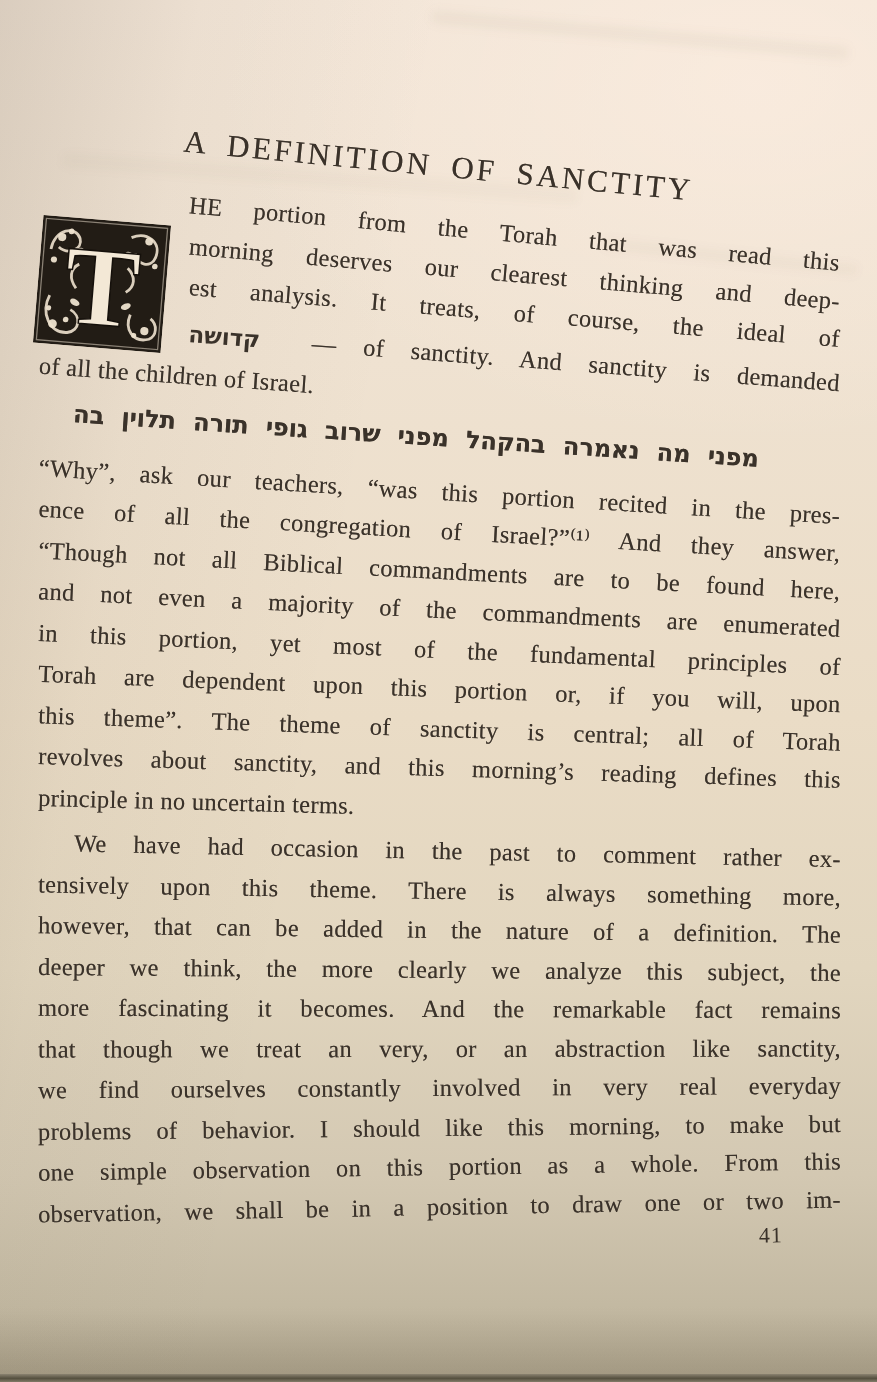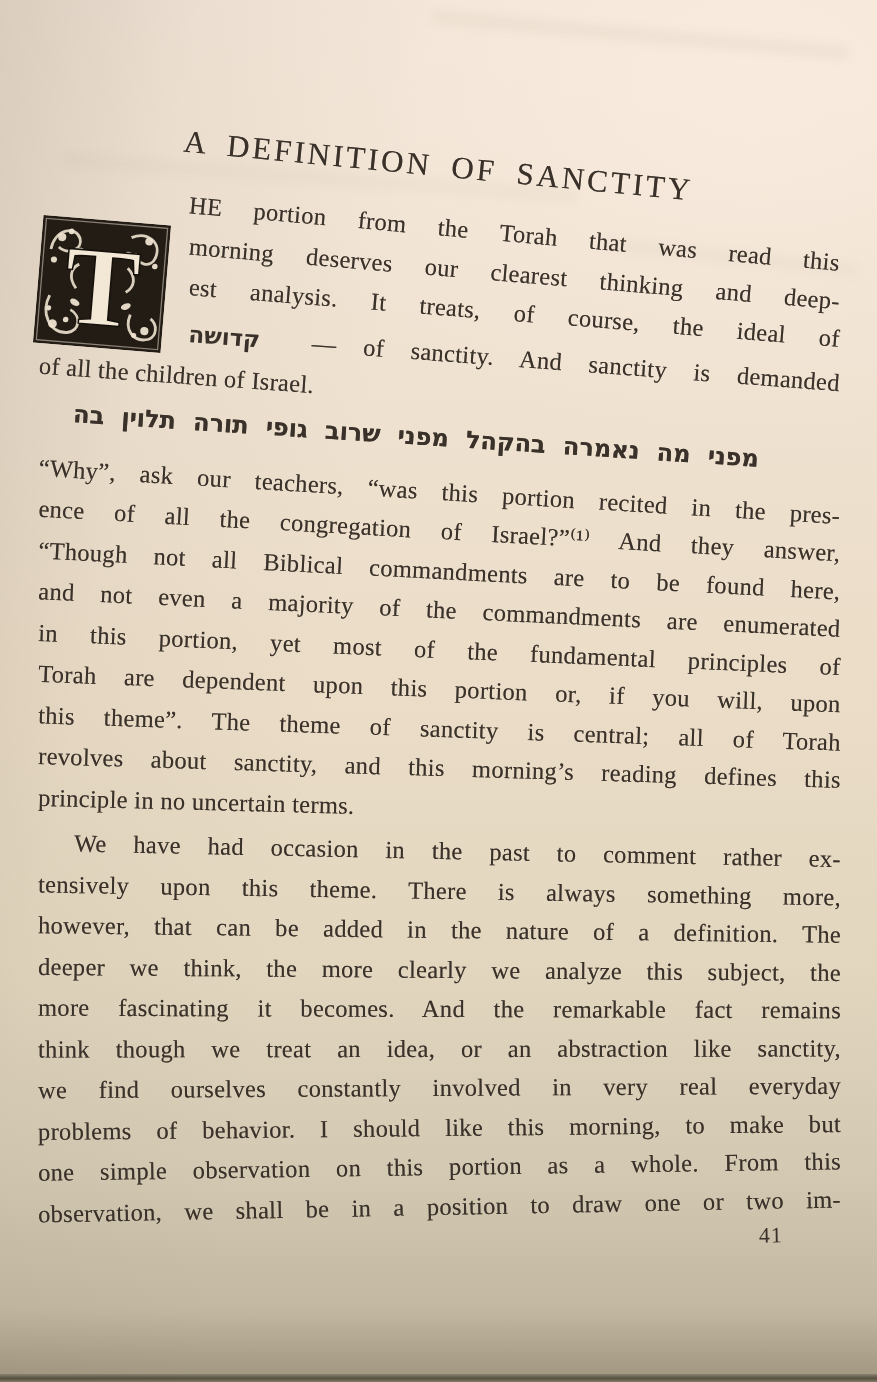--- a/index.html
+++ b/index.html
@@ -151,21 +151,21 @@
         <div class="line jline rot" style="transform: rotate(1.7deg);">revolves about sanctity, and this morning’s reading defines this</div>
         <div class="line jline rot" style="transform: rotate(1.45deg);">principle in no uncertain terms.</div>
       </div>
 
     <div class="para para-obs">
         <div class="line jline rot" style="transform: rotate(1.17deg);">We have had occasion in the past to comment rather ex-</div>
         <div class="line jline rot" style="transform: rotate(0.93deg);">tensively upon this theme.  There is always something more,</div>
         <div class="line jline rot" style="transform: rotate(0.68deg);">however, that can be added in the nature of a definition.  The</div>
         <div class="line jline rot" style="transform: rotate(0.43deg);">deeper we think, the more clearly we analyze this subject, the</div>
         <div class="line jline rot" style="transform: rotate(0.18deg);">more fascinating it becomes.  And the remarkable fact remains</div>
-        <div class="line jline rot" style="transform: rotate(-0.07deg);">think though we treat an idea, or an abstraction like sanctity,</div>
+        <div class="line jline rot" style="transform: rotate(-0.07deg);">that though we treat an very, or an abstraction like sanctity,</div>
         <div class="line jline rot" style="transform: rotate(-0.32deg);">we find ourselves constantly involved in very real everyday</div>
         <div class="line jline rot" style="transform: rotate(-0.57deg);">problems of behavior.  I should like this morning, to make but</div>
         <div class="line jline rot" style="transform: rotate(-0.82deg);">one simple observation on this portion as a whole.  From this</div>
         <div class="line jline rot" style="transform: rotate(-1.07deg);">observation, we shall be in a position to draw one or two im-</div>
       </div>
 
     <div class="pageno rot" style="transform: rotate(-1.3deg);">41</div>
   </div>
 
   <div class="bottom-shade"></div>

